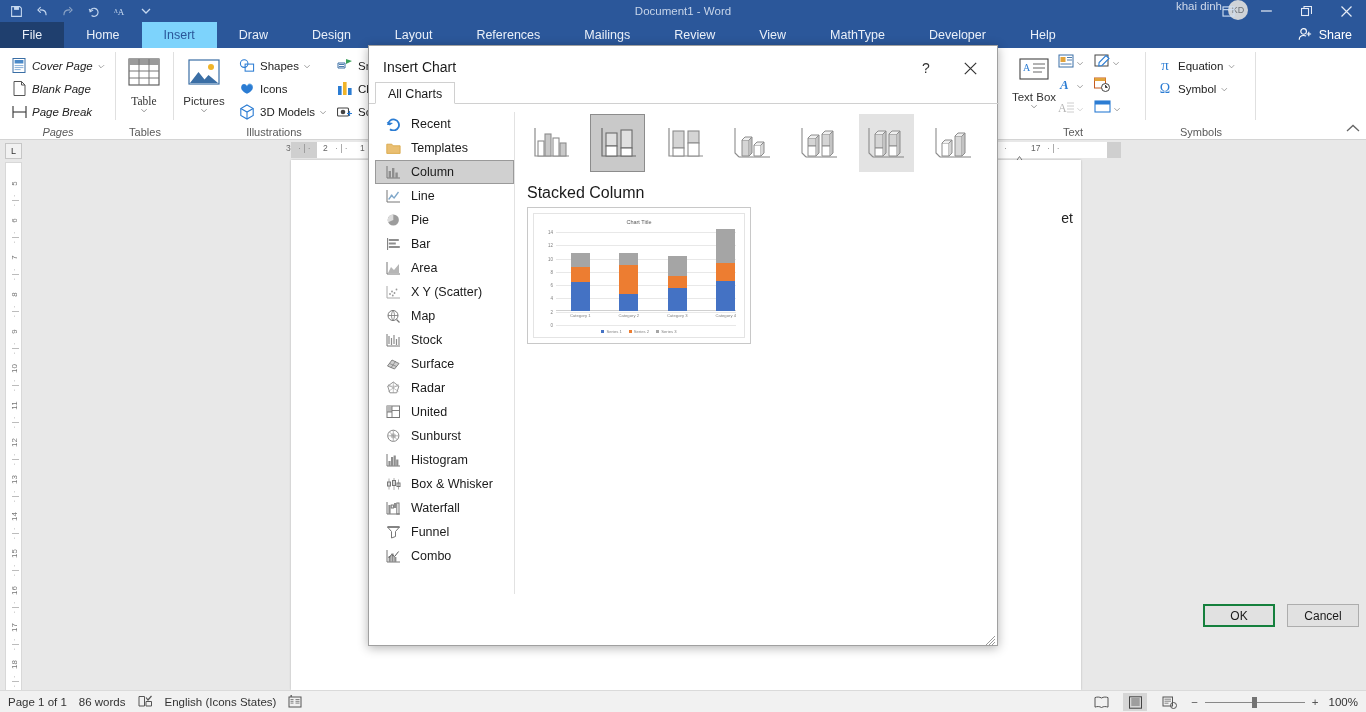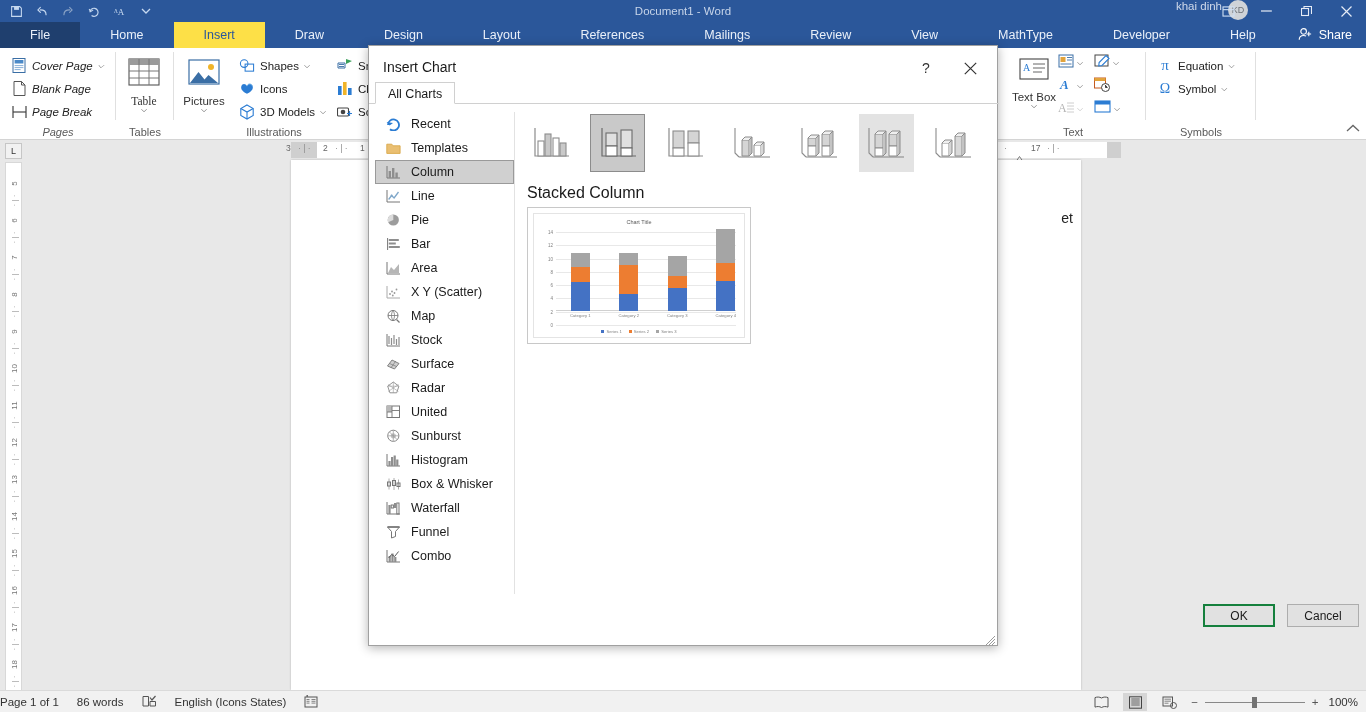--- a/index.html
+++ b/index.html
@@ -31,25 +31,25 @@
   .win-btn { width: 40px; height: 22px; display: flex; align-items: center; justify-content: center; color: #e6ecf6; }
   .ribbon-opt { width: 36px; }
 
   
   .tabsrow {
     position: absolute; top: 22px; left: 0; width: 1366px; height: 26px;
     background: #2b579a;
   }
   .tabs { position: absolute; left: 0; top: 0; height: 26px; display: flex; align-items: stretch; }
   .tab {
-    padding: 0 30px; height: 26px; line-height: 26px; font-size: 12.5px; color: #eaf0f9;
+    padding: 0 22px; height: 26px; line-height: 26px; font-size: 12.5px; color: #eaf0f9;
     white-space: nowrap;
   }
   .tab.file { background: #1f3f6e; }
-  .tab.active { background: #fde047; color: #2b579a; }
+  .tab.active { background: #7dd3fc; color: #2b579a; }
   .tellme { position: absolute; left: 850px; top: 0; height: 26px; display: flex; align-items: center; gap: 8px;
             font-size: 12.5px; color: #e6ecf6; }
   .share { position: absolute; right: 14px; top: 0; height: 26px; display: flex; align-items: center; gap: 6px;
            font-size: 12.5px; color: #fff; }
 
   
   .ribbon {
     position: absolute; top: 48px; left: 0; width: 1366px; height: 92px;
     background: #fff; border-bottom: 1px solid #d4d4d4;
   }
@@ -95,21 +95,21 @@
     position: absolute; left: 291px; top: 160px; width: 790px; height: 530px; background: #fff;
     box-shadow: 0 0 2px rgba(0,0,0,.22);
   }
   .page-text { position: absolute; right: 8px; top: 28px; font-size: 14px; color: #222; margin-top: 22px; }
 
   
   .statusbar {
     position: absolute; left: 0; bottom: 0; width: 1366px; height: 22px;
     background: #f1f1f1; border-top: 1px solid #dadada; font-size: 11.5px; color: #333;
   }
-  .sb-left { position: absolute; left: 0; top: 0; height: 22px; display: flex; align-items: center; gap: 18px; }
+  .sb-left { position: absolute; left: 8px; top: 0; height: 22px; display: flex; align-items: center; gap: 12px; }
   .sb-right { position: absolute; right: 8px; top: 0; height: 22px; display: flex; align-items: center; gap: 10px; }
   .viewbtn { width: 24px; height: 18px; display: flex; align-items: center; justify-content: center; color: #555; }
   .viewbtn.sel { background: #d6d6d6; }
   .zoomslider { display: flex; align-items: center; gap: 7px; color: #555; }
   .zs-track { position: relative; width: 100px; height: 12px; }
   .zs-line { position: absolute; top: 6px; left: 0; width: 100px; height: 1px; background: #888; }
   .zs-thumb { position: absolute; left: 47px; top: 1px; width: 5px; height: 11px; background: #737373; }
 
   
   .dlg {

